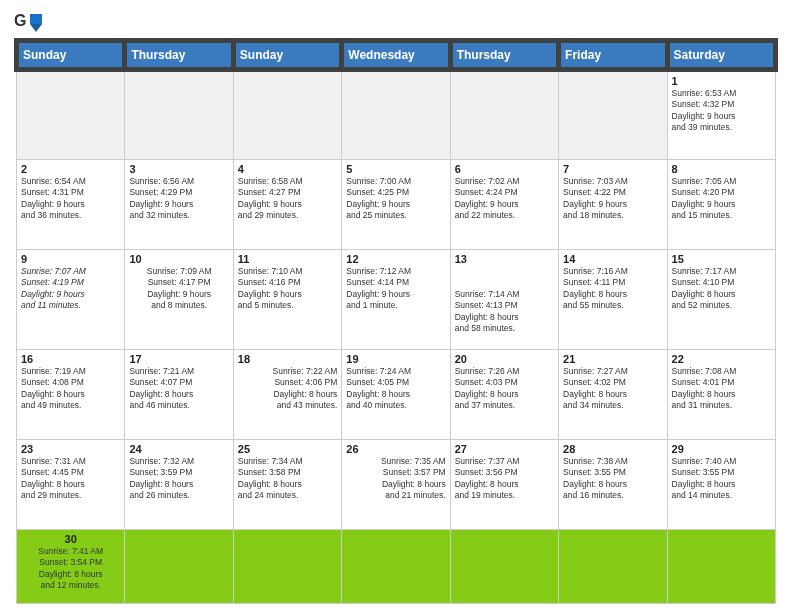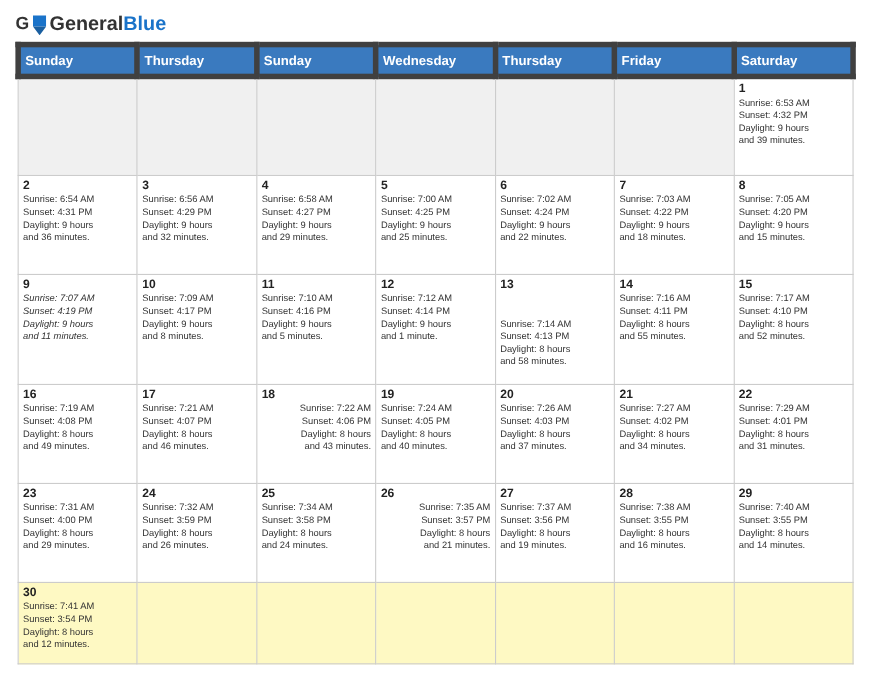--- a/index.html
+++ b/index.html
@@ -67,22 +67,23 @@
       padding: 3px 4px;
       font-size: 9px;
       color: #333;
       background: #fff;
       height: 80px;
     }
     .calendar tbody td.empty {
       background: #f0f0f0;
     }
     .calendar tbody td.last-row {
-      background: #fef9c3;
+      background: #84cc16;
       height: 65px;
+      text-align: center;
     }
     .day-num {
       font-size: 11px;
       font-weight: bold;
       display: block;
       margin-bottom: 1px;
       color: #222;
     }
     .day-info {
       font-size: 8.5px;
@@ -94,23 +95,20 @@
 <body>
 
 <div class="page">
   <div class="header-area">
     <div class="logo">
       <svg class="logo-icon" viewBox="0 0 28 22" xmlns="http://www.w3.org/2000/svg">
         <text x="0" y="16" font-size="16" font-weight="bold" fill="#333" font-family="Arial">G</text>
         <polygon points="16,4 28,4 28,14 16,14" fill="#1a73c9"></polygon>
         <polygon points="16,14 28,14 22,22" fill="#1a5fa0"></polygon>
       </svg>
-      <div>
-        <span style="font-size:18px;font-weight:bold;color:#333;">General<span style="color:#1a73c9;">Blue</span></span>
-      </div>
     </div>
     <div class="title-area">
       <div class="month-title"></div>
       <div class="location"></div>
     </div>
   </div>
 
   <table class="calendar" id="cal-table">
     <thead id="cal-head">
         <tr>
@@ -193,21 +191,21 @@
         <tr>
           <td>
             <span class="day-num">9</span>
             <div class="day-info" style="white-space: pre-line; font-style: italic;">Sunrise: 7:07 AM
 Sunset: 4:19 PM
 Daylight: 9 hours
 and 11 minutes.</div>
           </td>
           <td>
             <span class="day-num">10</span>
-            <div class="day-info" style="white-space: pre-line;">Sunrise: 7:09 AM
+            <div class="day-info" style="white-space: pre-line; text-align: center;">Sunrise: 7:09 AM
 Sunset: 4:17 PM
 Daylight: 9 hours
 and 8 minutes.</div>
           </td>
           <td>
             <span class="day-num">11</span>
             <div class="day-info" style="white-space: pre-line;">Sunrise: 7:10 AM
 Sunset: 4:16 PM
 Daylight: 9 hours
 and 5 minutes.</div>
@@ -279,31 +277,31 @@
           </td>
           <td>
             <span class="day-num">21</span>
             <div class="day-info" style="white-space: pre-line;">Sunrise: 7:27 AM
 Sunset: 4:02 PM
 Daylight: 8 hours
 and 34 minutes.</div>
           </td>
           <td>
             <span class="day-num">22</span>
-            <div class="day-info" style="white-space: pre-line;">Sunrise: 7:29 AM
+            <div class="day-info" style="white-space: pre-line;">Sunrise: 7:08 AM
 Sunset: 4:01 PM
 Daylight: 8 hours
 and 31 minutes.</div>
           </td>
         </tr>
         <tr>
           <td>
             <span class="day-num">23</span>
             <div class="day-info" style="white-space: pre-line;">Sunrise: 7:31 AM
-Sunset: 4:00 PM
+Sunset: 4:45 PM
 Daylight: 8 hours
 and 29 minutes.</div>
           </td>
           <td>
             <span class="day-num">24</span>
             <div class="day-info" style="white-space: pre-line;">Sunrise: 7:32 AM
 Sunset: 3:59 PM
 Daylight: 8 hours
 and 26 minutes.</div>
           </td>

